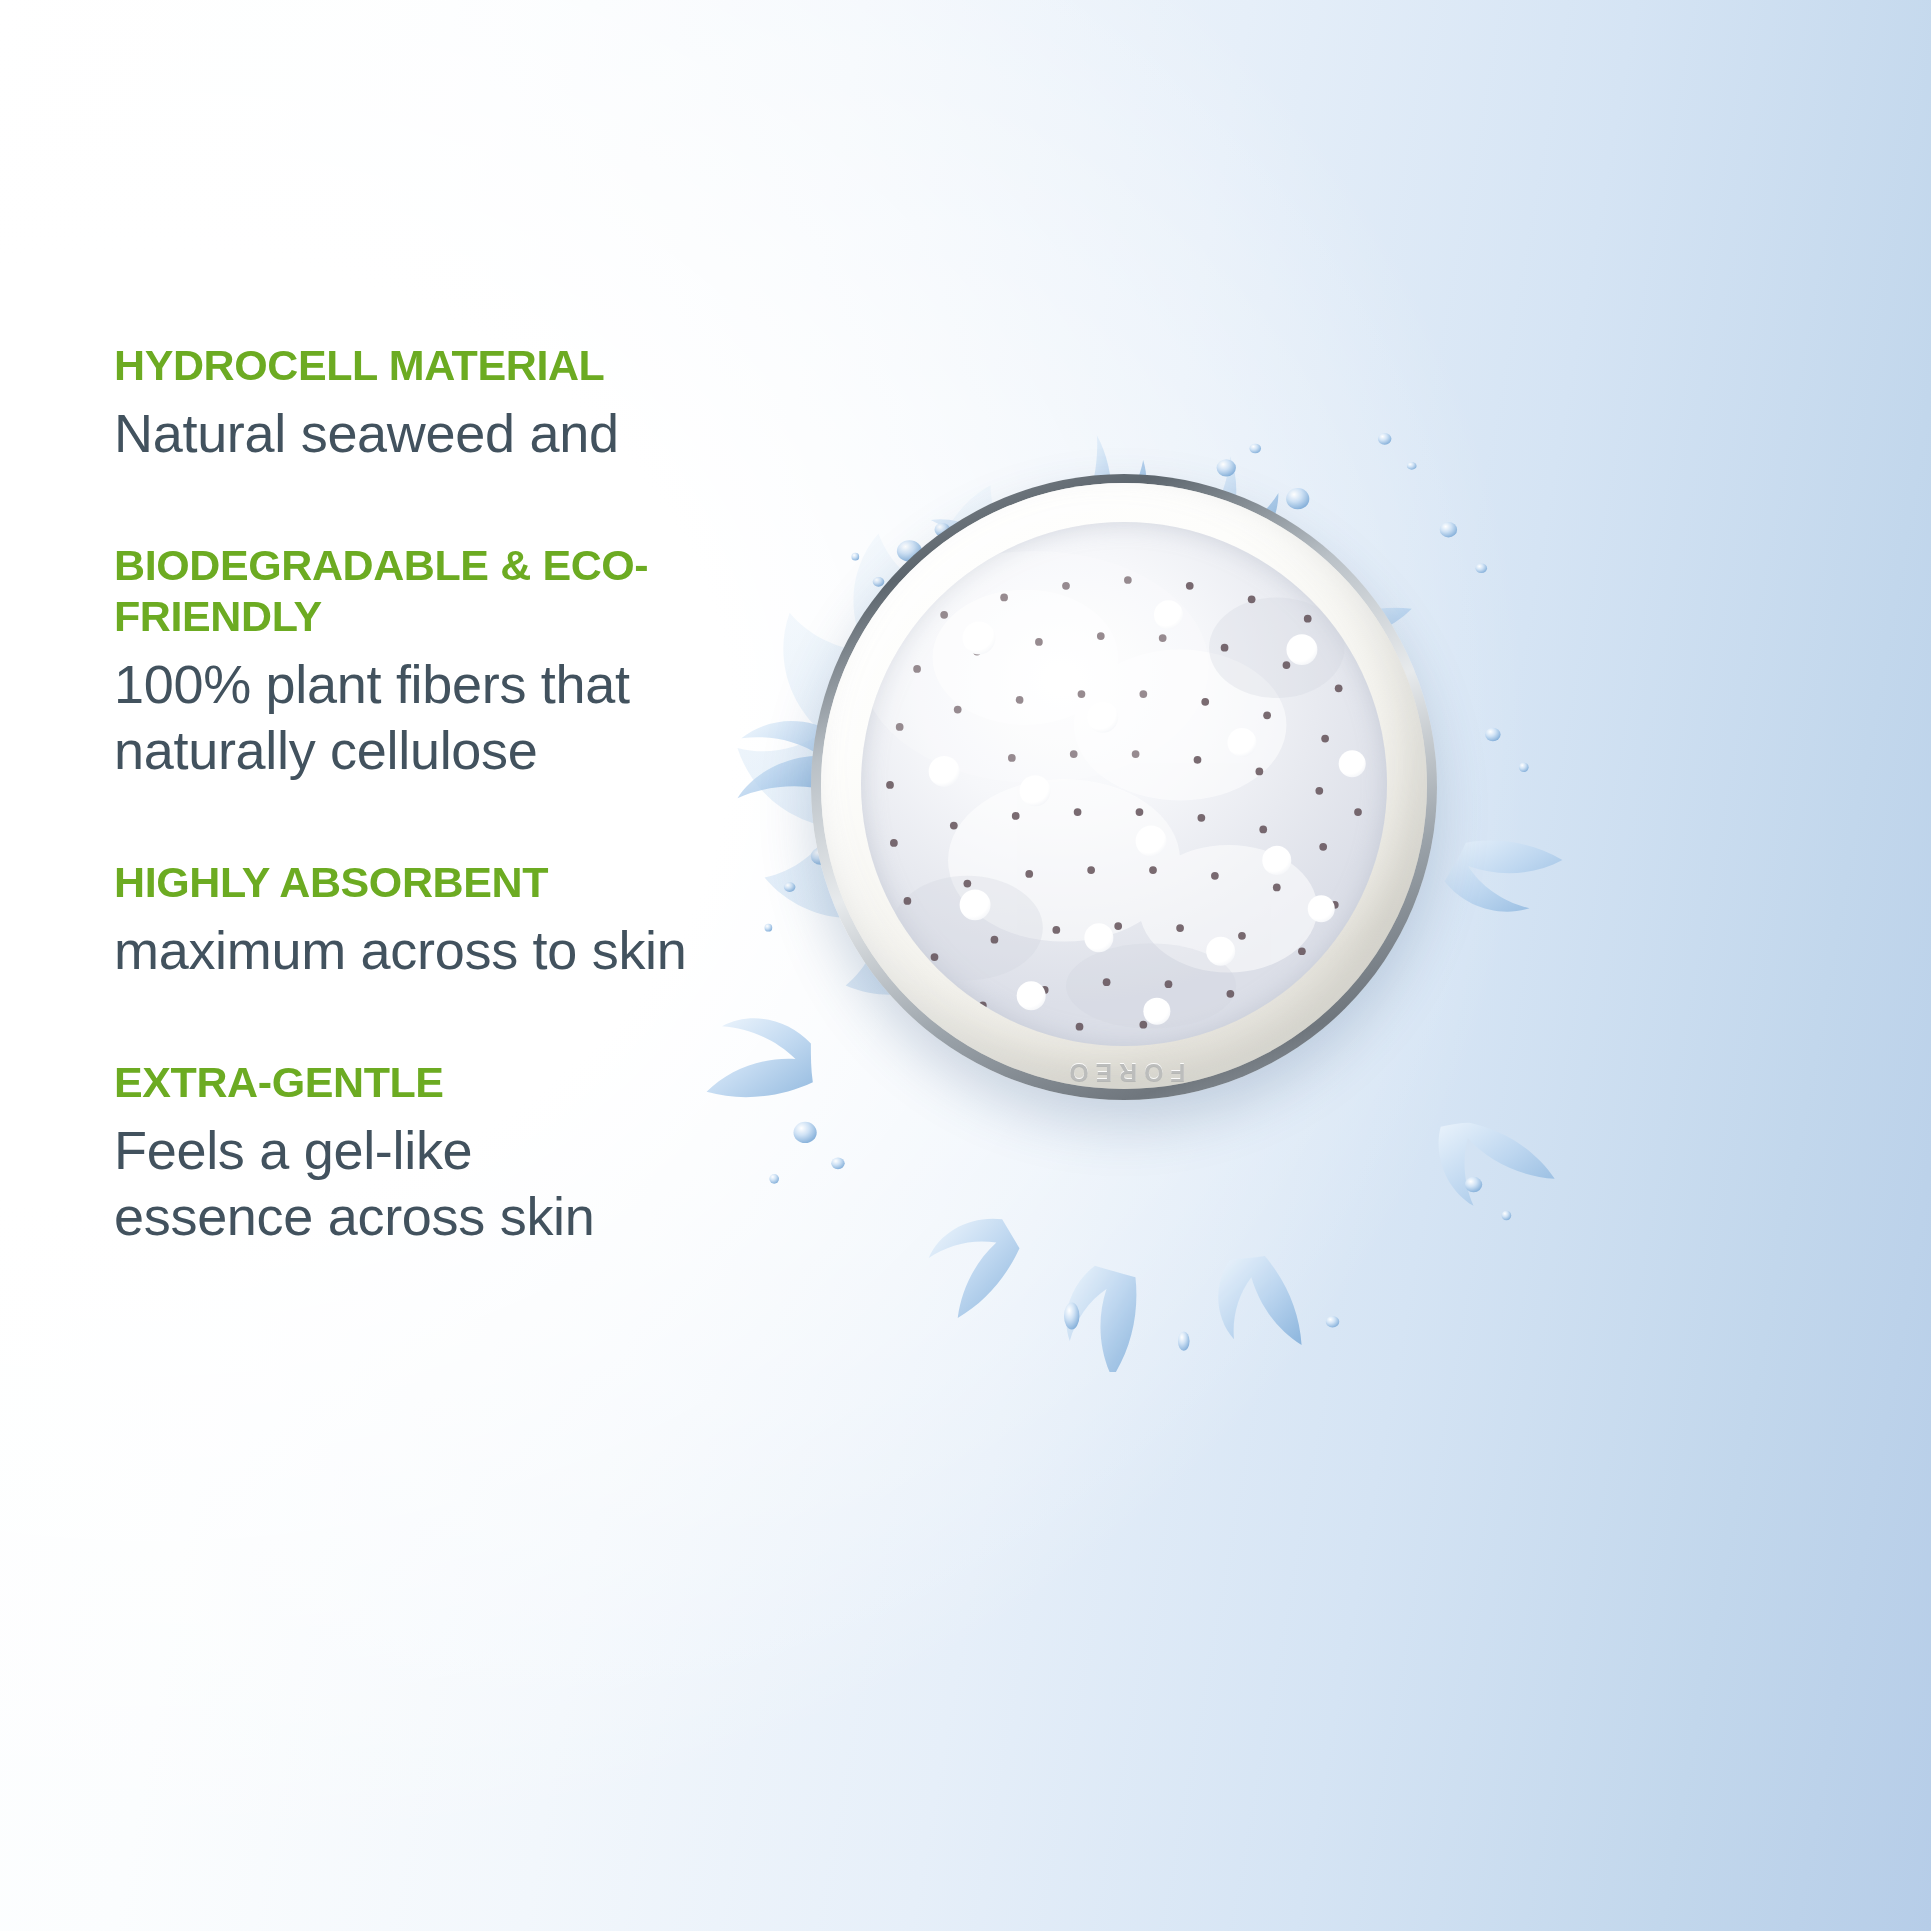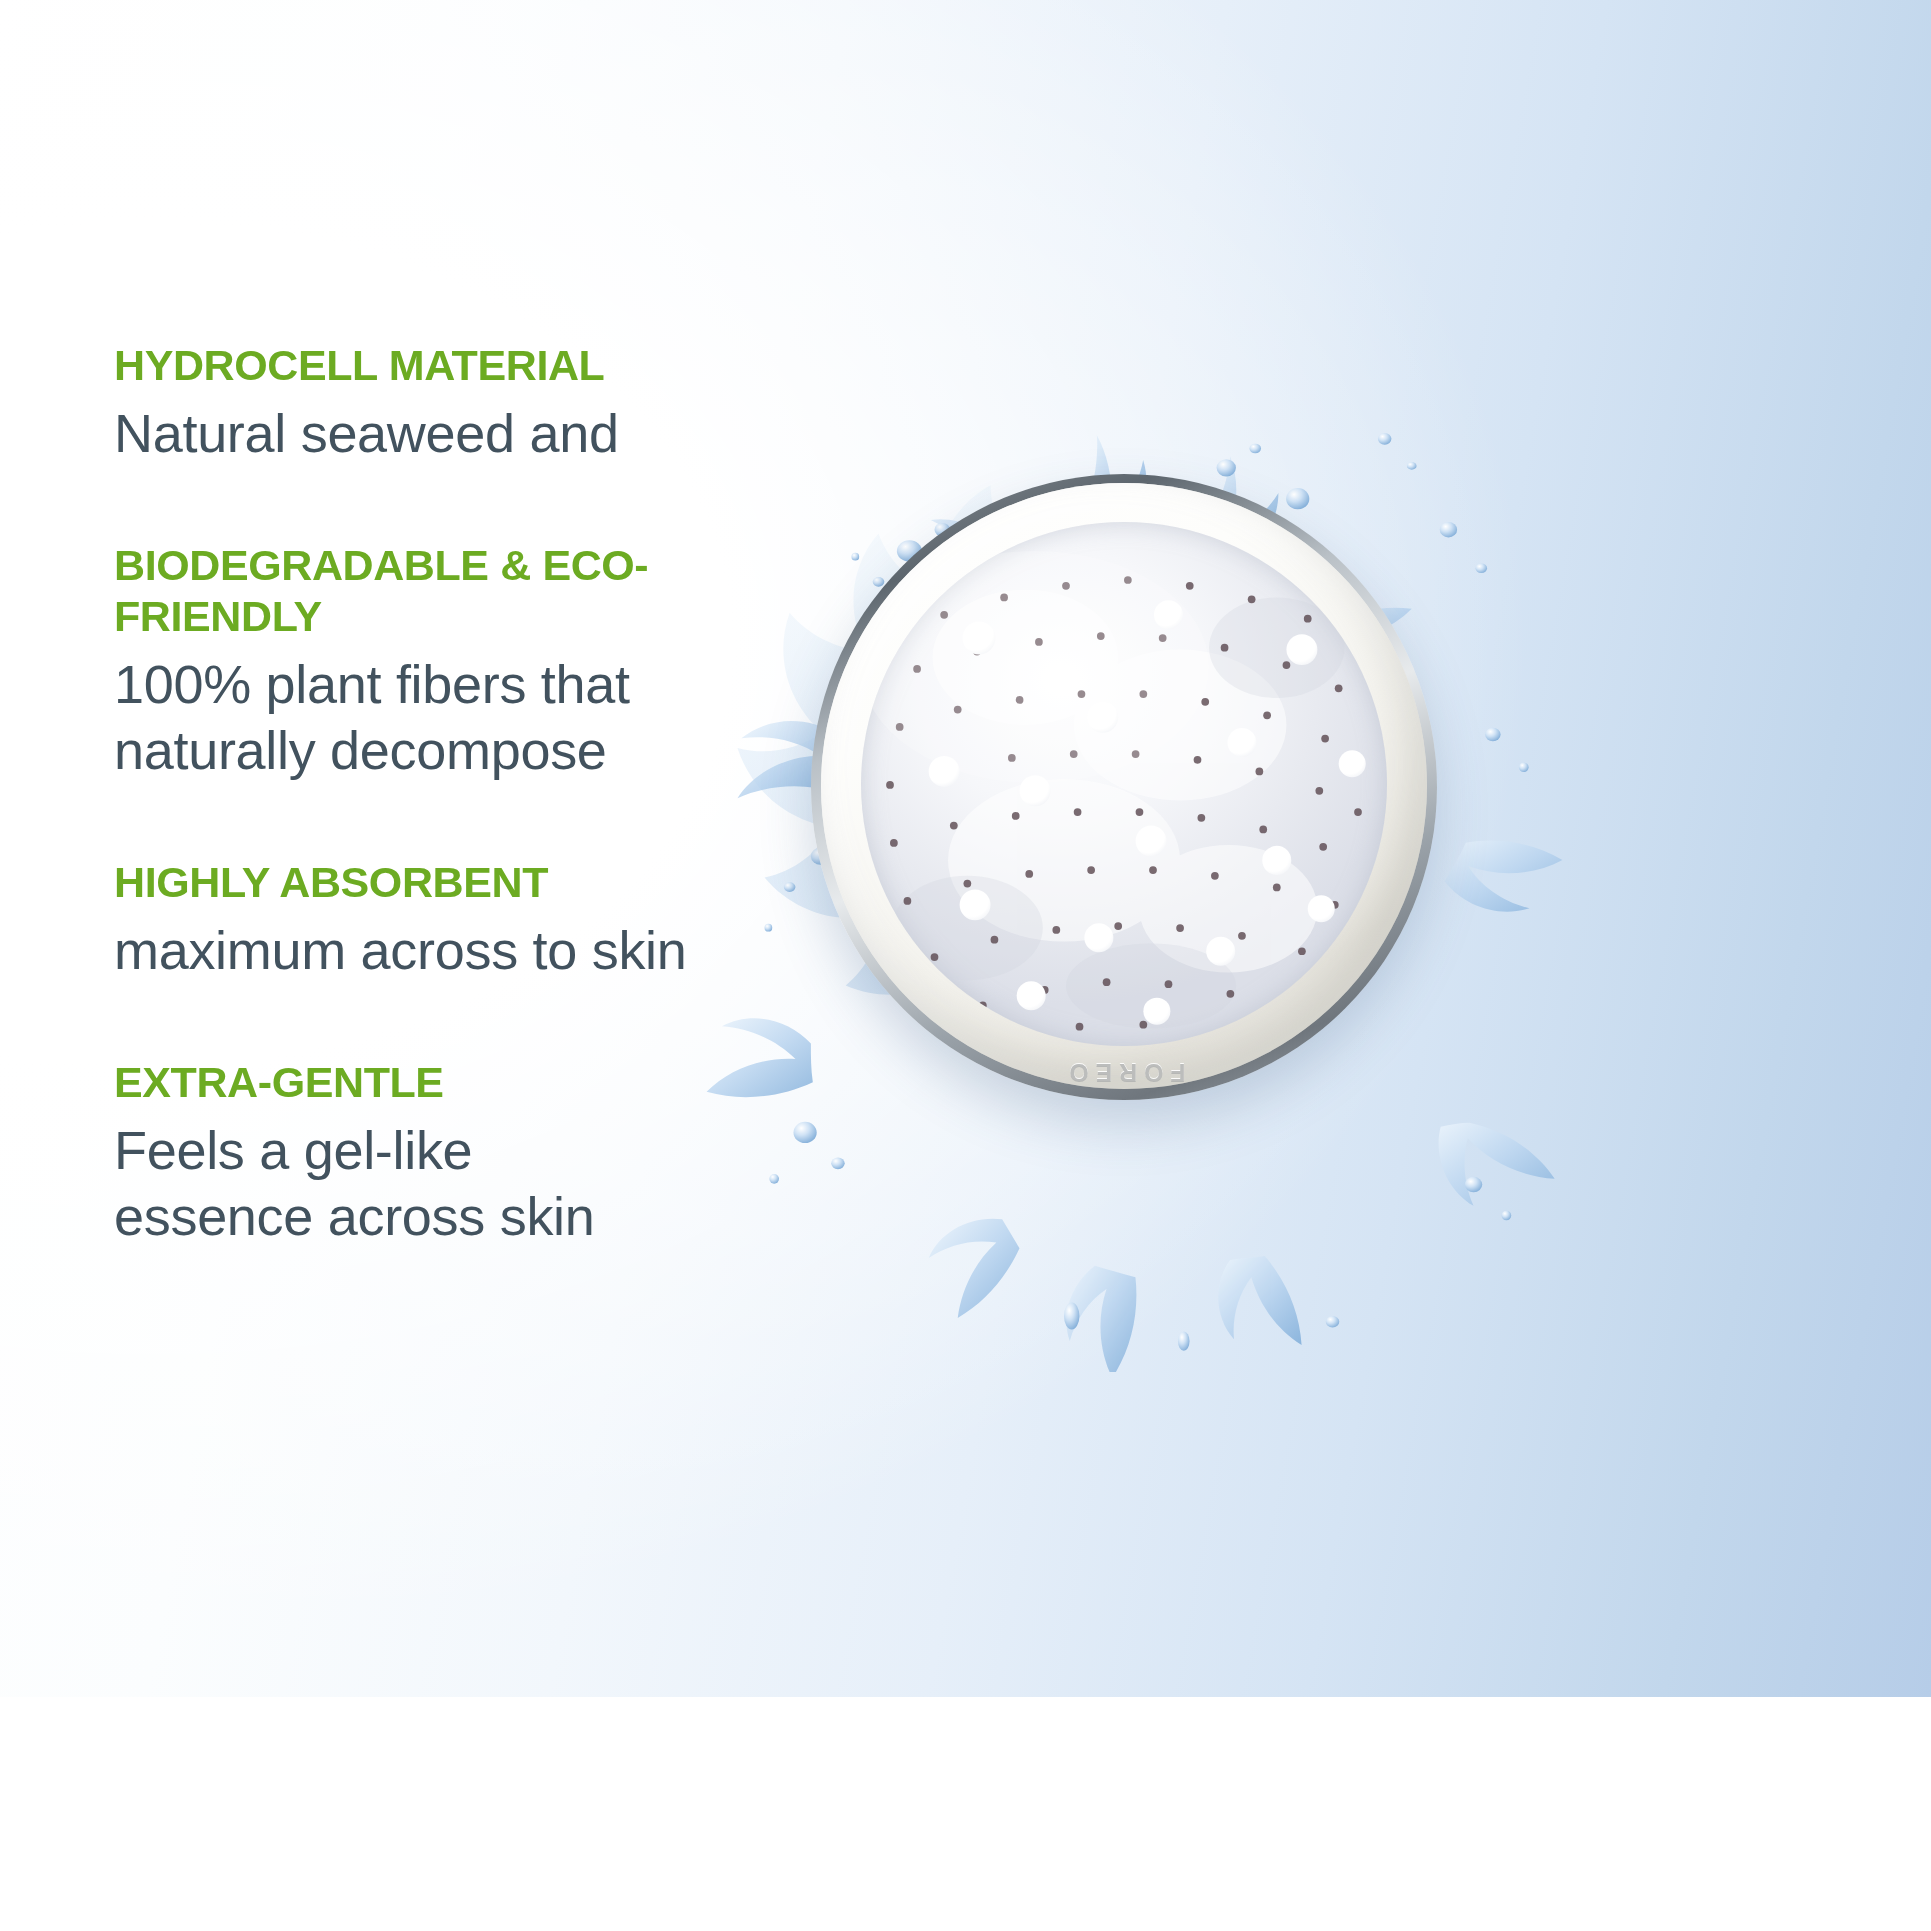--- a/index.html
+++ b/index.html
@@ -10,21 +10,21 @@
     overflow: hidden;
   }
   body {
     font-family: "Liberation Sans", sans-serif;
     background: #ffffff;
   }
 
   #poster {
     position: relative;
     width: 1931px;
-    height: 1697px;
+    height: 1931px;
     overflow: hidden;
     background:
       radial-gradient(115% 95% at 8% 38%, #ffffff 0%, #ffffff 26%, rgba(255,255,255,0) 62%),
       linear-gradient(100deg,
         #ffffff 0%,
         #fbfdfe 20%,
         #f2f7fc 38%,
         #e6eff9 55%,
         #d5e4f4 72%,
         #c2d7ec 88%,
@@ -138,21 +138,21 @@
       </p>
     </div>
 
     <div class="feature">
       <h2 class="f-title">
         <span class="ln">BIODEGRADABLE &amp;</span>
         <span class="ln">ECO-FRIENDLY</span>
       </h2>
       <p class="f-body">
         <span class="ln">100% plant fibers that</span>
-        <span class="ln">naturally decompose</span>
+        <span class="ln">naturally cellulose</span>
       </p>
     </div>
 
     <div class="feature">
       <h2 class="f-title">HIGHLY ABSORBENT</h2>
       <p class="f-body">
         <span class="ln">maximum across to skin</span>
       </p>
     </div>
 

